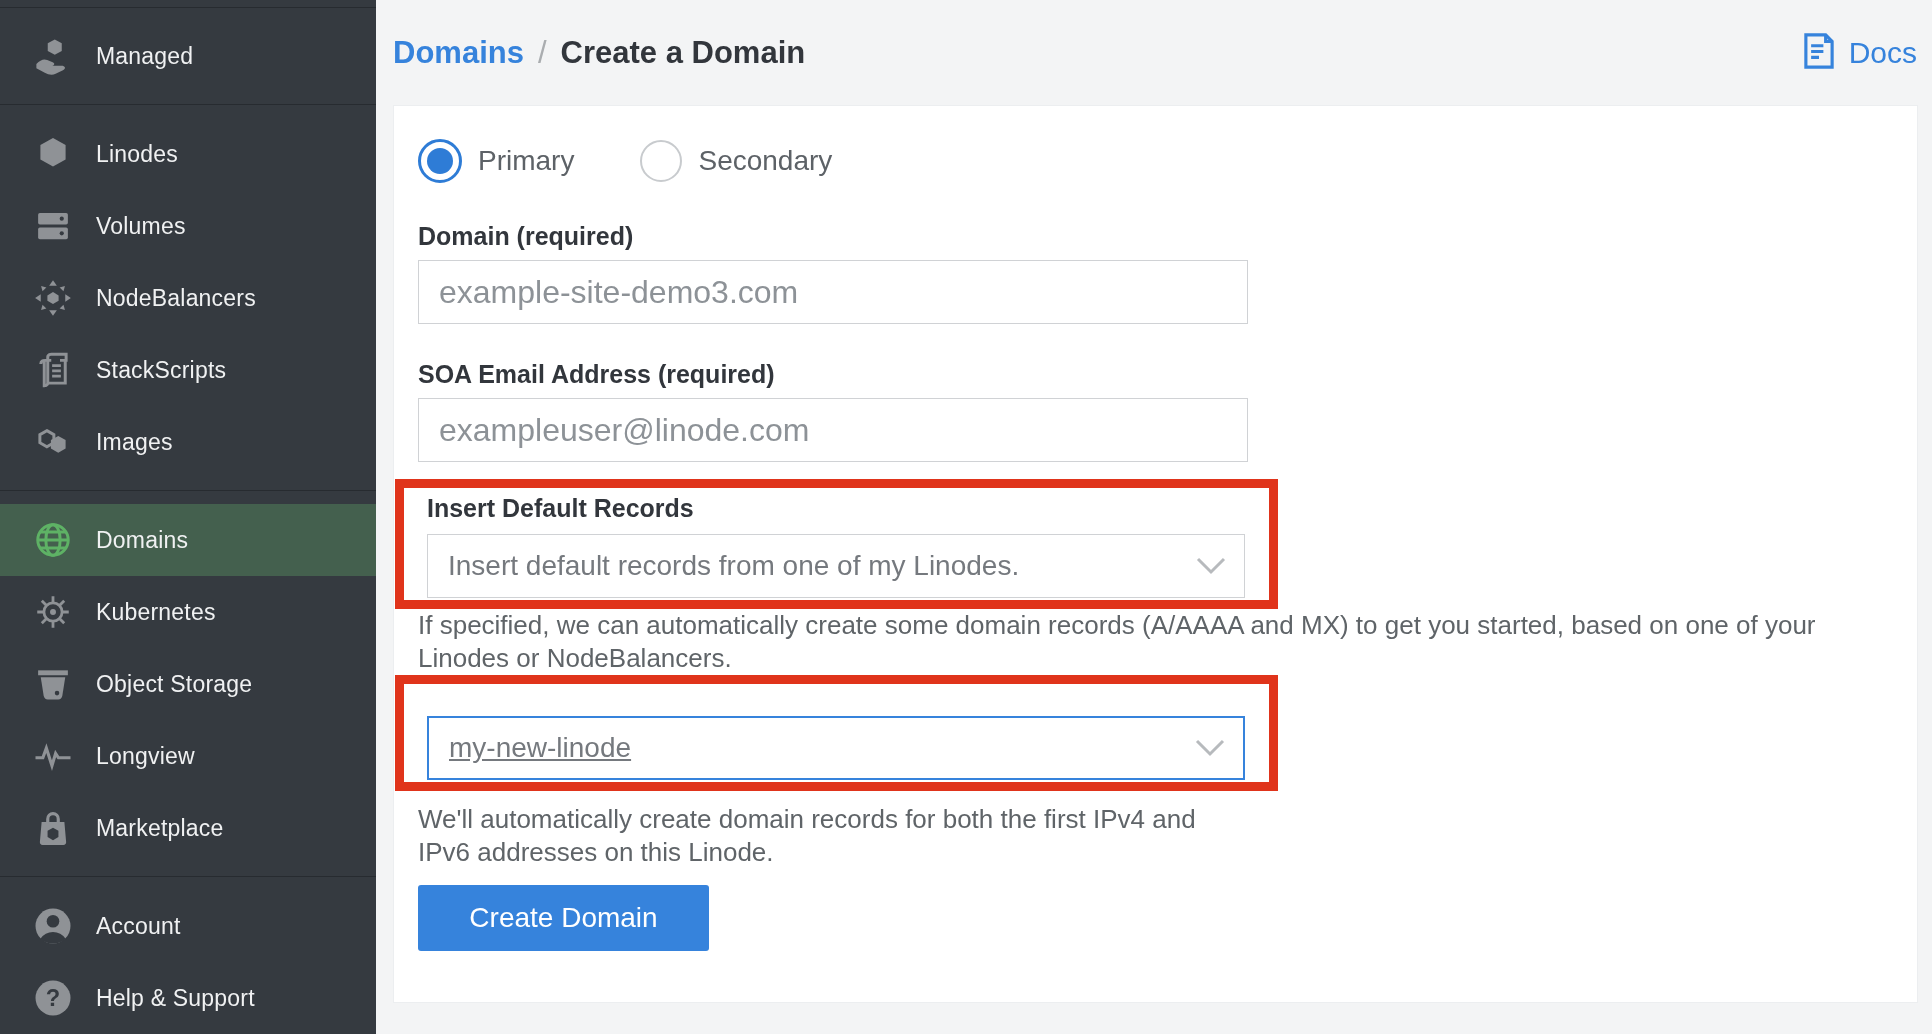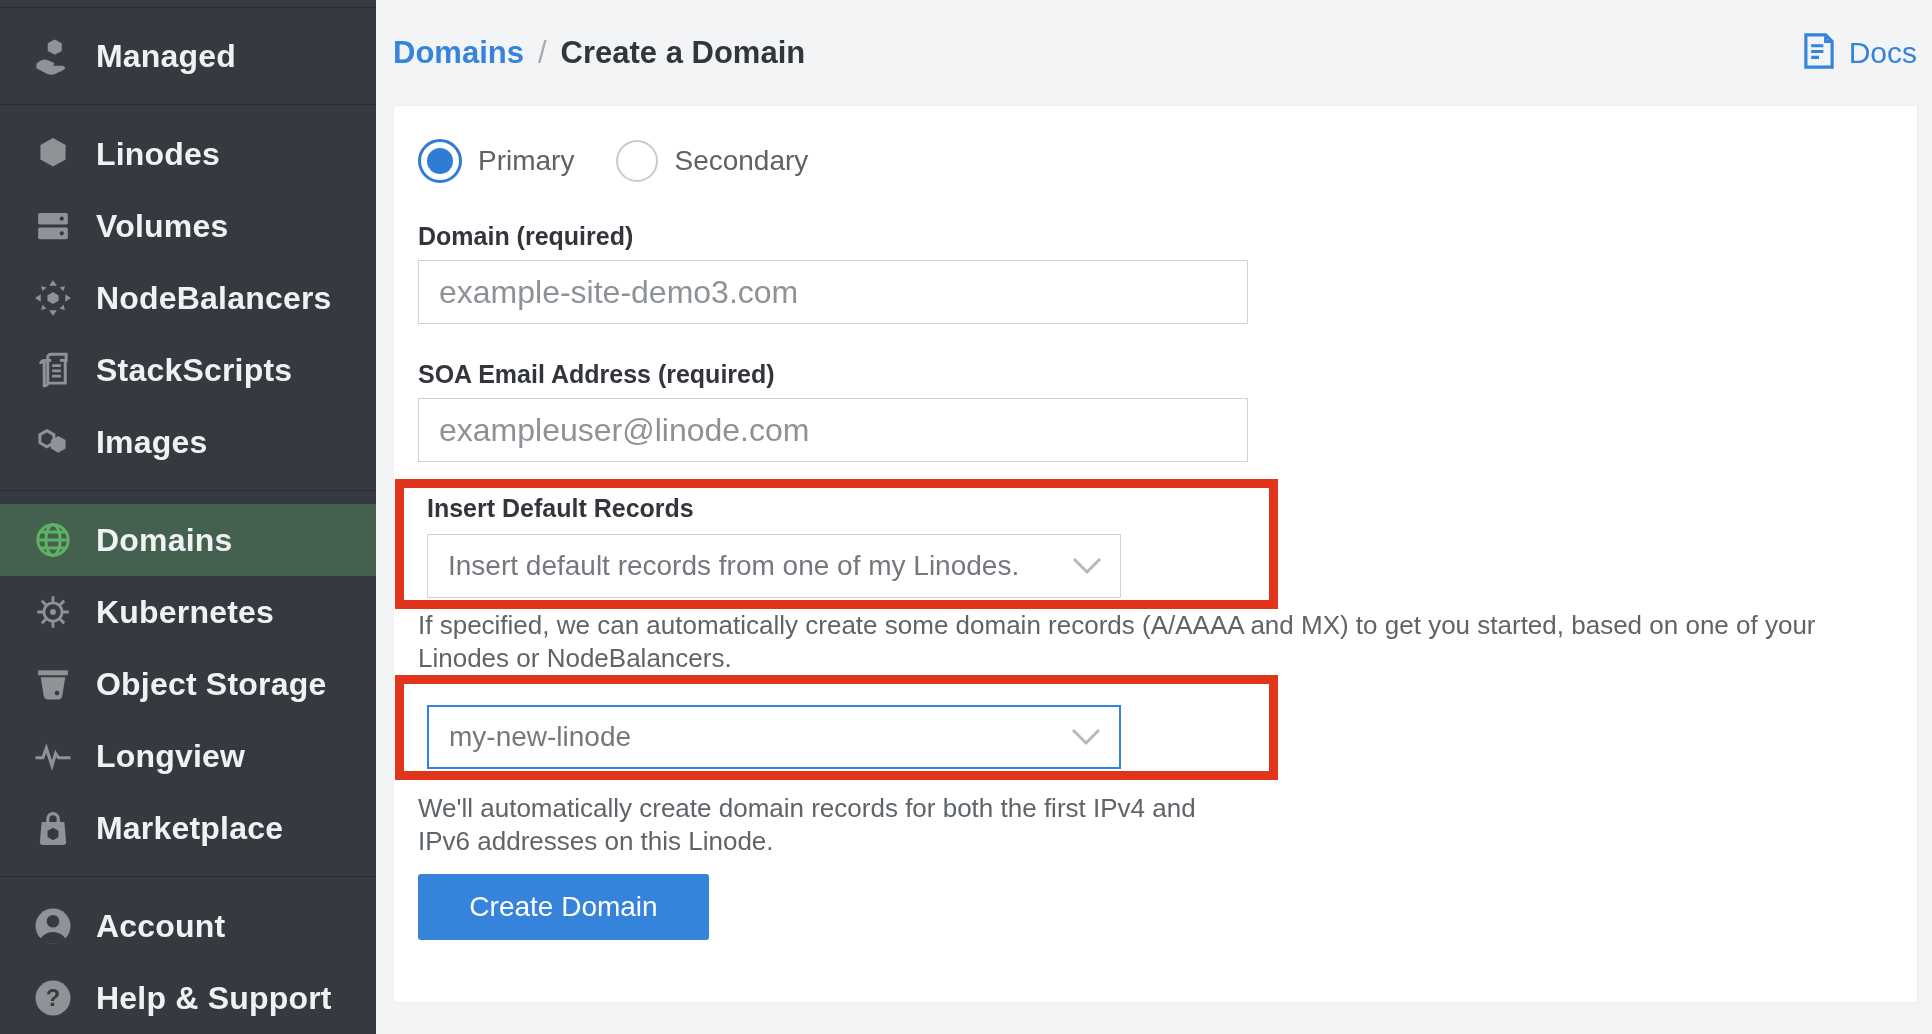--- a/index.html
+++ b/index.html
@@ -22,21 +22,21 @@
     height:72px; padding-left:30px; cursor:pointer;
   }
   .sb-item.tall { height:96px; }
   .sb-item .ic {
     width:46px; height:46px; margin-right:20px;
     display:flex; align-items:center; justify-content:center;
     flex:none;
   }
   .sb-item .ic svg { width:42px; height:42px; }
   .sb-item .lbl {
-    font-size:32px; font-weight:bold; color:#f0f1f2; letter-spacing:.2px;
+    font-size:23px; font-weight:normal; color:#f0f1f2; letter-spacing:.2px;
     white-space:nowrap;
   }
   .sb-item.selected { background:#44604e; }
   .sb-divider { border-top:1px solid #272b30; margin-top:12px; }
   .sb-group { padding-top:13px; }
 
   
   .main { flex:1; display:flex; flex-direction:column; }
   .header {
     height:105px; display:flex; align-items:center;
@@ -53,21 +53,21 @@
 
   .card {
     background:#ffffff;
     margin:0 14px 31px 17px;
     flex:1;
     border:1px solid #eceef0;
     padding:30px 0 0 24px;
   }
 
   
-  .radio-row { display:flex; align-items:center; height:50px; }
+  .radio-row { display:flex; align-items:center; height:50px;gap:24px; }
   .radio-opt { display:flex; align-items:center; cursor:pointer; }
   .radio-opt + .radio-opt { margin-left:42px; }
   .radio-circle {
     width:44px; height:44px; border-radius:50%;
     display:flex; align-items:center; justify-content:center;
   }
   .radio-circle.on { border:3px solid #2e7cd6; }
   .radio-circle.off { width:42px; height:42px; border:2px solid #c8cbce; }
   .radio-dot { width:26px; height:26px; border-radius:50%; background:#2e7cd6; }
   .radio-lbl { margin-left:16px; font-size:28px; color:#5d6267; }
@@ -87,21 +87,21 @@
   .annotated {
     border:9px solid #e0341b;
     margin-left:-23px;
     margin-top:17px;
     padding:6px 12px 2px 23px;
     width:883px;
   }
   .annotated .fld-label { margin-top:0; }
   .dropdown {
     position:relative; margin-top:11px;
-    width:694px; height:64px;
+    width:818px; height:64px;
     border:1px solid #d0d2d5; background:#fff;
     display:flex; align-items:center;
     padding:0 60px 0 20px;
     font-size:28px; color:#75797e;
     cursor:pointer;
   }
   .dropdown.focused { border:2px solid #3683dc; }
   .chev { position:absolute; right:18px; top:50%; transform:translateY(-50%); }
   .chev svg { width:30px; height:18px; display:block; }
 
@@ -326,21 +326,21 @@
           <svg viewBox="0 0 30 18" fill="none" stroke="#b7babd" stroke-width="3">
               <path d="M2 2l13 13L28 2"></path>
             </svg>
         </span>
       </div>
     </div>
 
     <div class="helper">If specified, we can automatically create some domain records (A/AAAA and MX) to get you started, based on one of your Linodes or NodeBalancers.</div>
 
     <div class="annotated" style="margin-top:0; padding-top:5px;">
-      <div class="dropdown focused" style="margin-top:16px;">
+      <div class="dropdown focused" style="margin-top:27px;text-decoration:underline;">
         <span>my-new-linode</span>
         <span class="chev">
           <svg viewBox="0 0 30 18" fill="none" stroke="#b7babd" stroke-width="3">
               <path d="M2 2l13 13L28 2"></path>
             </svg>
         </span>
       </div>
     </div>
 
     <div class="helper narrow">We'll automatically create domain records for both the first IPv4 and IPv6 addresses on this Linode.</div>

